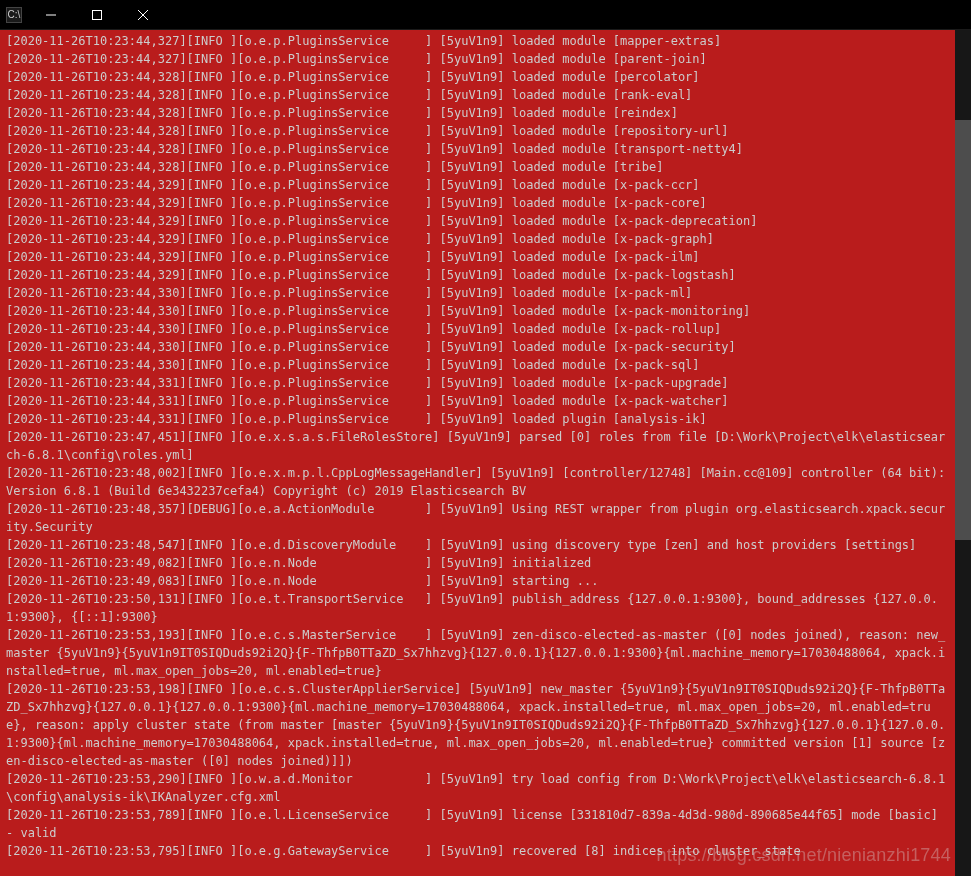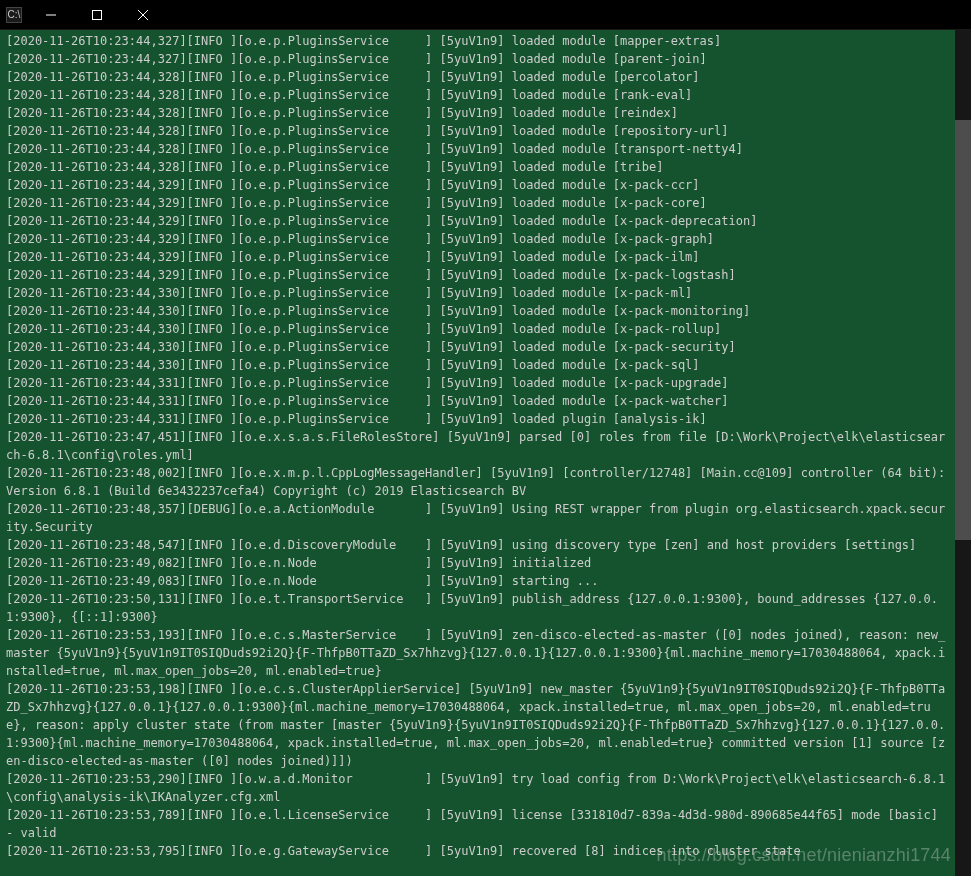--- a/index.html
+++ b/index.html
@@ -41,21 +41,21 @@
     height: 30px;
     display: flex;
     align-items: center;
     justify-content: center;
     color: #ffffff;
     font-size: 10px;
   }
   .terminal {
     width: 100%;
     height: calc(876px - 30px);
-    background: #14532d;
+    background: #b91c1c;
     position: relative;
     overflow: hidden;
   }
   .scrollbar {
     position: absolute;
     right: 0;
     top: 0;
     width: 16px;
     height: 100%;
     background: #171717;

